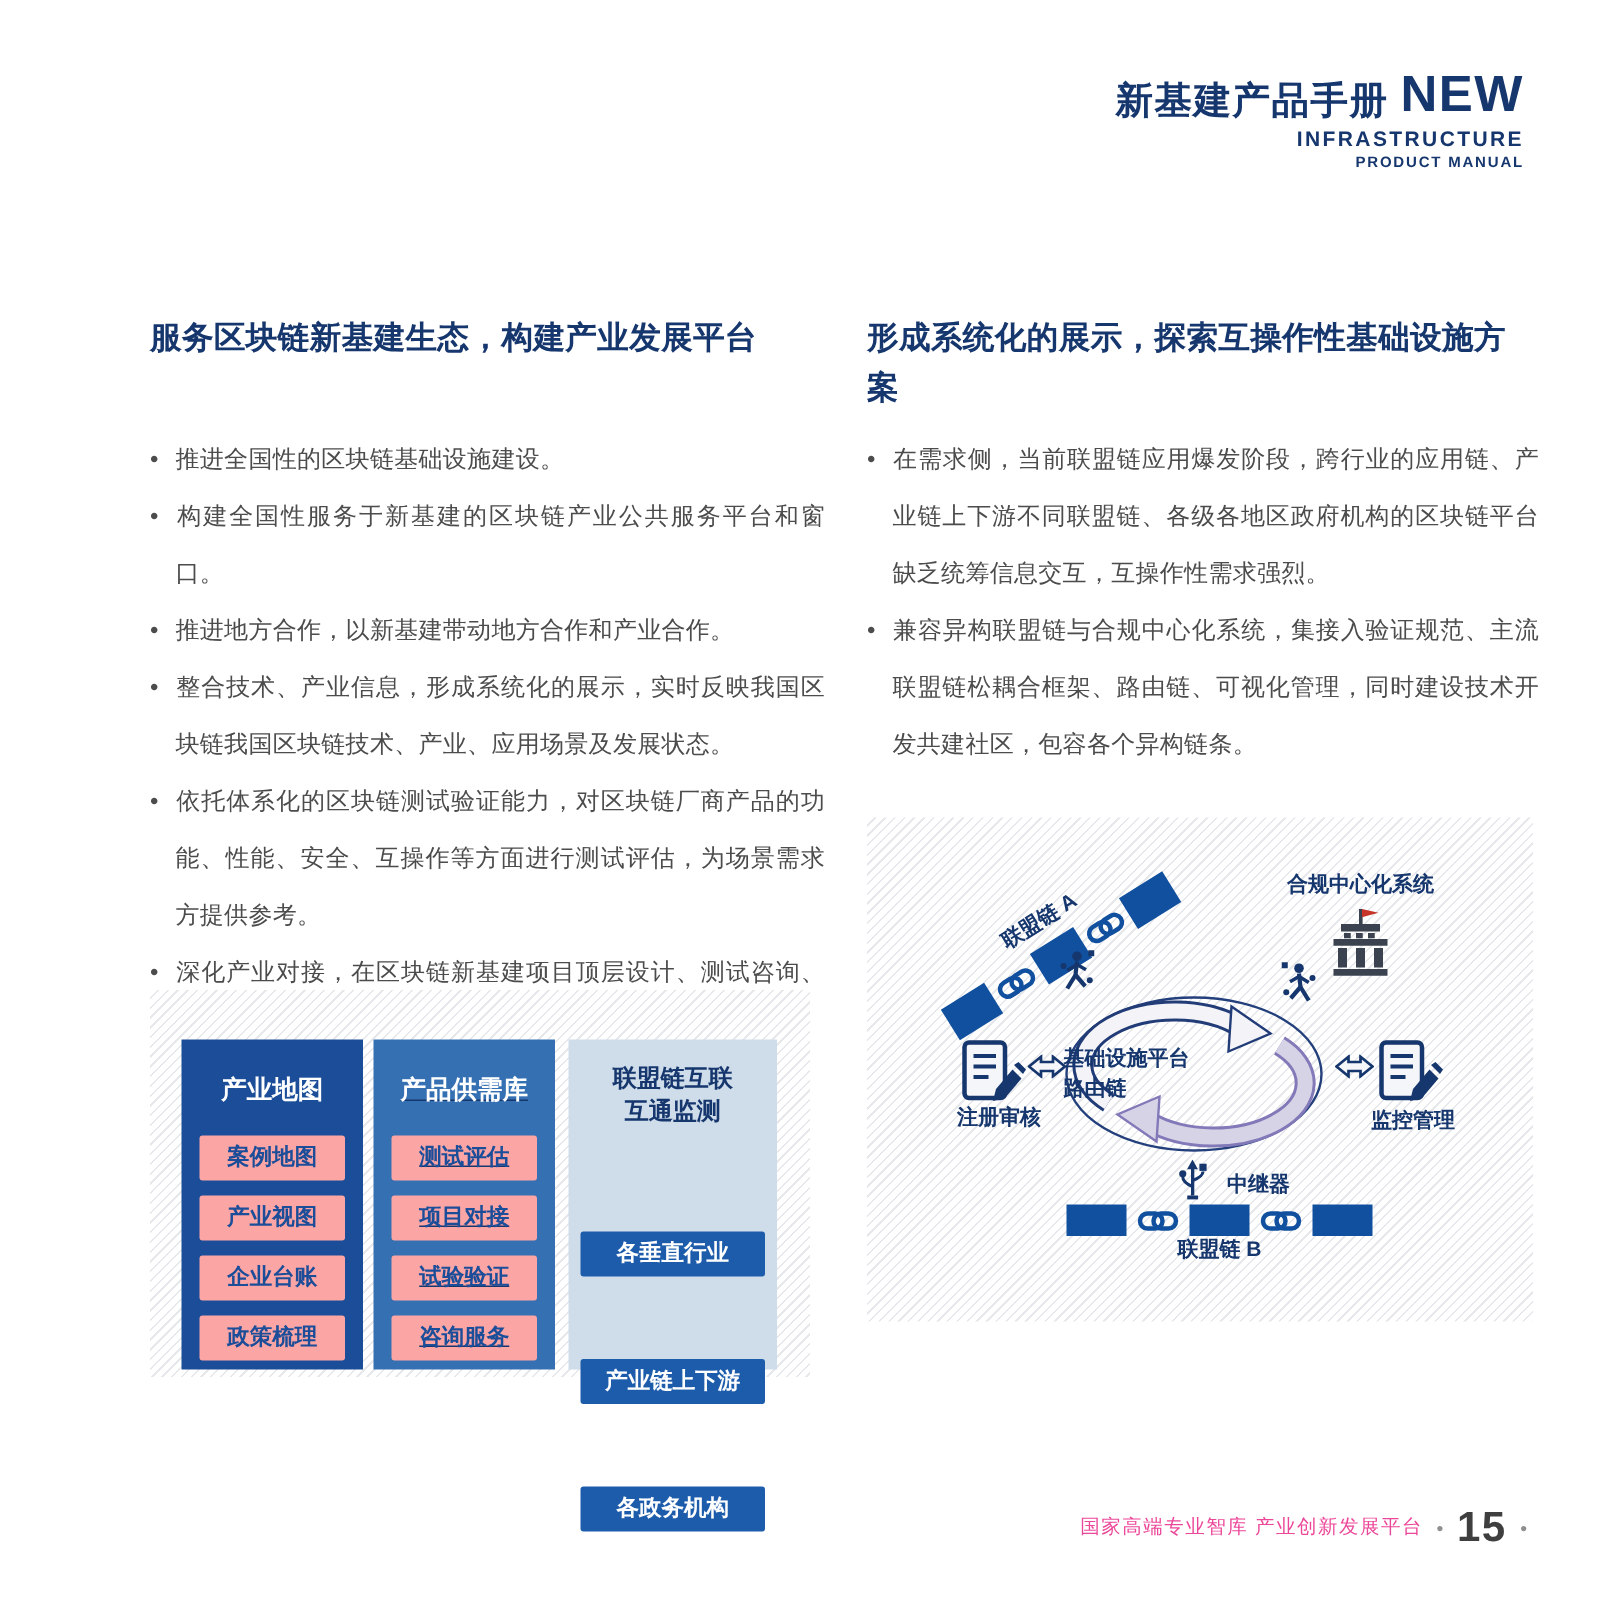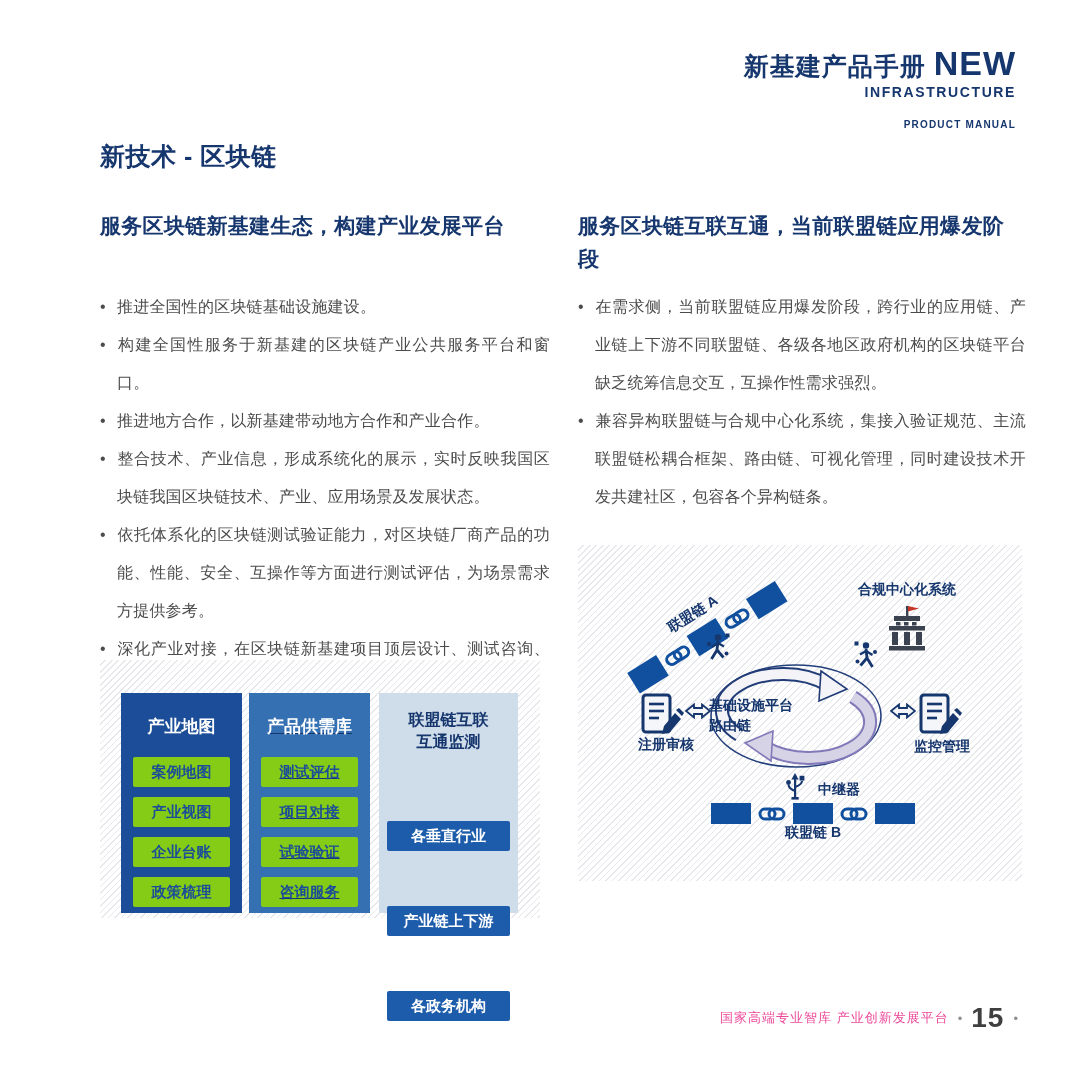--- a/index.html
+++ b/index.html
@@ -9,21 +9,21 @@
     position:relative; width:1080px; height:1080px; background:#ffffff;
     overflow:hidden; color:#16366e;
   }
 
   
   .brand { position:absolute; top:44px; right:64px; text-align:right; color:#16366e; }
   .brand-top { display:flex; align-items:flex-end; justify-content:flex-end; gap:8px; }
   .brand-cn { font-size:25px; font-weight:bold; letter-spacing:1px; }
   .brand-new { font-size:34px; font-weight:600; letter-spacing:1px; }
   .brand-sub1 { font-size:14px; font-weight:bold; letter-spacing:1.6px; margin-top:1px; }
-  .brand-sub2 { font-size:10px; font-weight:bold; letter-spacing:1.2px; margin-top:19px; }
+  .brand-sub2 { font-size:10px; font-weight:bold; letter-spacing:1.2px; margin-top:3px; }
 
   
   .page-title { position:absolute; left:100px; top:140px; font-size:25px; font-weight:bold; color:#16366e; letter-spacing:0.5px; }
   .sec-heading { position:absolute; top:210px; font-size:21px; font-weight:bold; color:#16366e; line-height:1.55; letter-spacing:0.3px; }
   .sec-heading.left  { left:100px; width:450px; }
   .sec-heading.right { left:578px; width:440px; }
 
   
   .bullets { position:absolute; top:288px; list-style:none; }
   .bullets.left  { left:100px; width:450px; }
@@ -44,21 +44,21 @@
   
   .ld-col { position:absolute; top:33px; height:220px; }
   .ld-col .col-title { text-align:center; font-weight:bold; }
   .col-dark   { left:21px;  width:121px; background:#1b4d98; }
   .col-medium { left:149px; width:121px; background:#3570b3;text-decoration:underline; }
   .col-light  { left:279px; width:139px; background:#cfdce9; }
   .col-dark .col-title, .col-medium .col-title { color:#ffffff; font-size:17px; margin-top:22px; }
   .col-light .col-title { color:#16366e; font-size:16px; line-height:1.35; margin-top:16px; }
   .col-items { display:flex; flex-direction:column; gap:10px; padding:0 12px; margin-top:19px; }
   .col-dark .col-item, .col-medium .col-item {
-    height:30px; line-height:30px; background:#84cc16; color:#1b4d98;
+    height:30px; line-height:30px; background:#fca5a5; color:#1b4d98;
     font-size:15px; font-weight:bold; text-align:center; border-radius:2px;
   }
   .col-light .col-items { margin-top:26px; padding:0 8px; gap:12px; }
   .col-light .col-item {
     height:30px; line-height:30px; background:#1d5cab; color:#ffffff;
     font-size:15px; font-weight:bold; text-align:center; border-radius:2px;margin-top:43px;
   }
 
   
   .rd-abs { position:absolute; }
@@ -153,24 +153,23 @@
 
   <div class="brand">
     <div class="brand-top">
       <span class="brand-cn">新基建产品手册</span>
       <span class="brand-new">NEW</span>
     </div>
     <div class="brand-sub1">INFRASTRUCTURE</div>
     <div class="brand-sub2">PRODUCT MANUAL</div>
   </div>
 
-  <div class="page-title">新技术 - 区块链</div>
 
   <div class="sec-heading left">服务区块链新基建生态，构建产业发展平台</div>
-  <div class="sec-heading right">服务区块链互联互通，当前联盟链应用爆发阶段</div>
+  <div class="sec-heading right">形成系统化的展示，探索互操作性基础设施方案</div>
 
   <ul class="bullets left">
     <li>推进全国性的区块链基础设施建设。</li>
     <li>构建全国性服务于新基建的区块链产业公共服务平台和窗口。</li>
     <li>推进地方合作，以新基建带动地方合作和产业合作。</li>
     <li>整合技术、产业信息，形成系统化的展示，实时反映我国区块链我国区块链技术、产业、应用场景及发展状态。</li>
     <li>依托体系化的区块链测试验证能力，对区块链厂商产品的功能、性能、安全、互操作等方面进行测试评估，为场景需求方提供参考。</li>
     <li>深化产业对接，在区块链新基建项目顶层设计、测试咨询、项目对接等方面提供咨询服务。</li>
   </ul>
 

